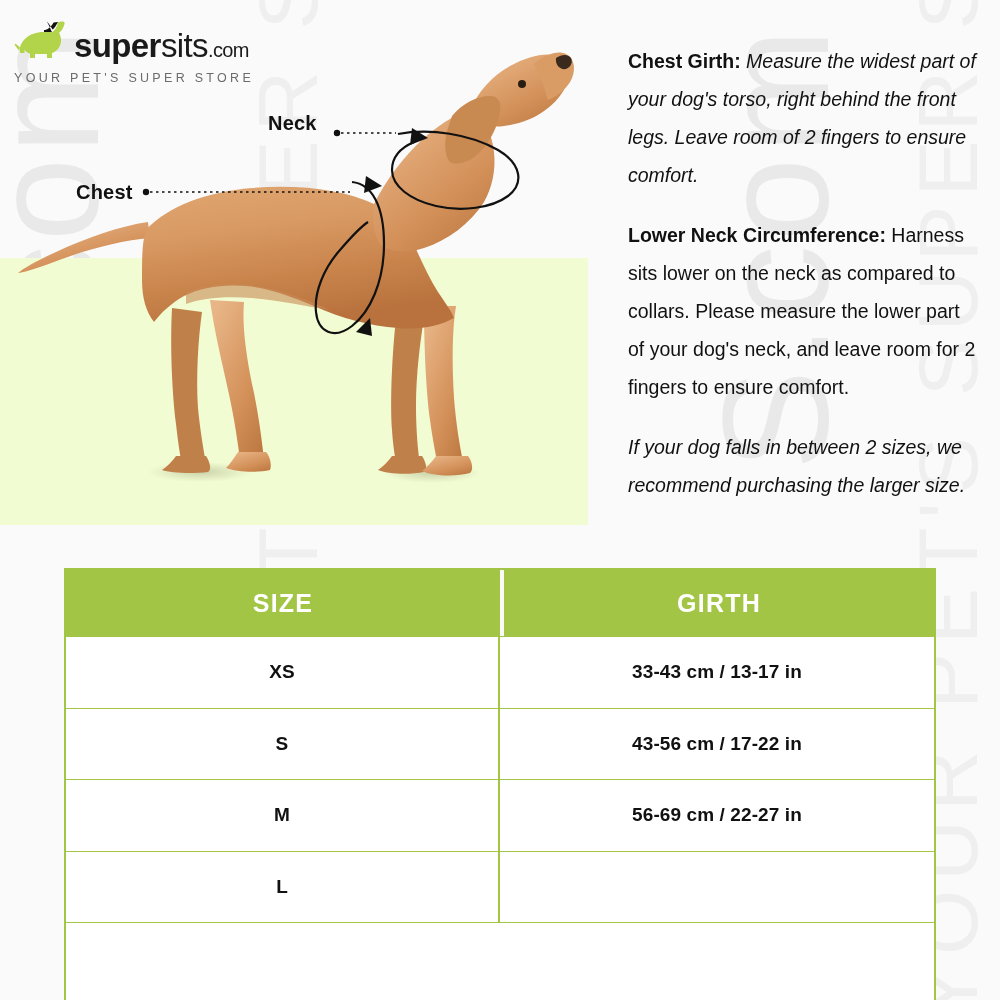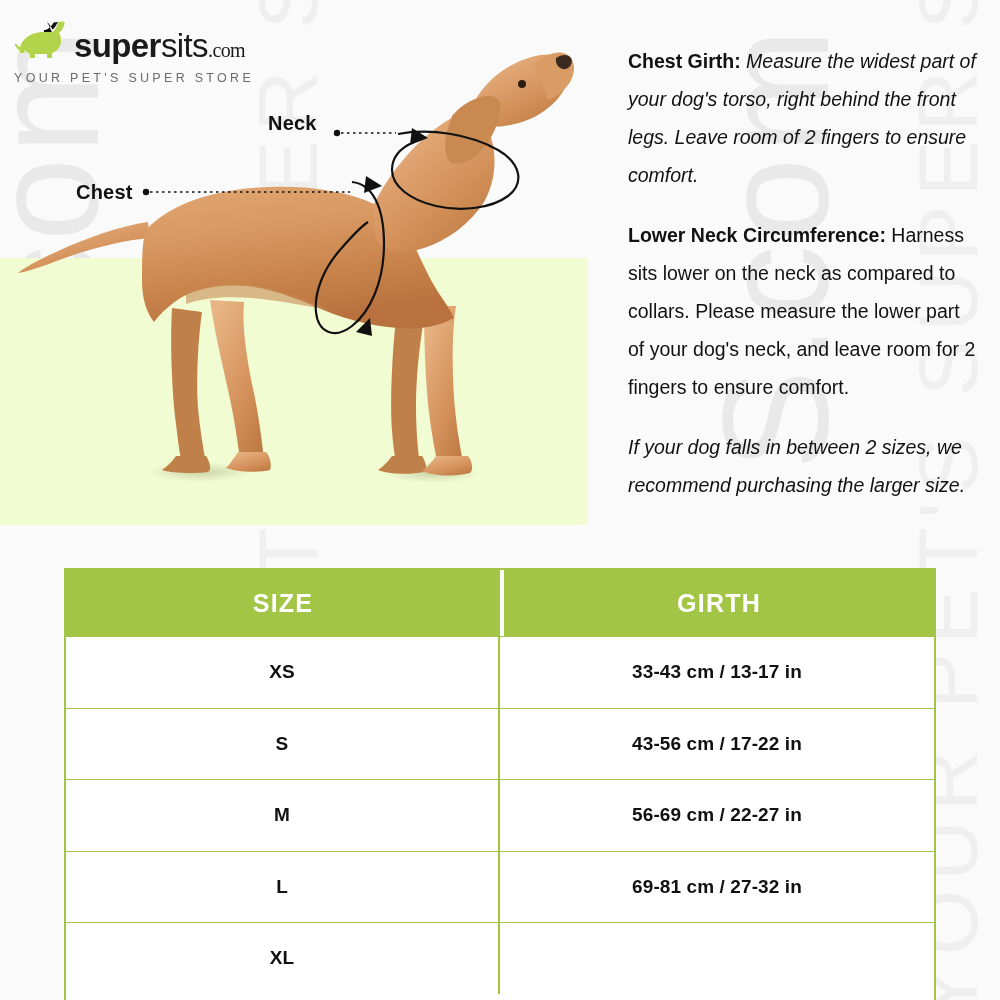--- a/index.html
+++ b/index.html
@@ -46,21 +46,21 @@
   }
 
   
   .logo { position: absolute; left: 14px; top: 18px; width: 250px; height: 72px; }
   .logo-row { display: flex; align-items: flex-end; gap: 4px; height: 46px; }
   .logo-mark { width: 56px; height: 44px; flex: 0 0 auto; }
   .logo-word { font-size: 33px; line-height: 1; letter-spacing: -0.6px; color:#1a1a1a;
                position: relative; top: -2px; }
   .logo-word .b { font-weight: 700; }
   .logo-word .l { font-weight: 400; }
-  .logo-word .dom { font-weight: 400; font-size: 20px; font-family: Liberation Serif, serif; }
+  .logo-word .dom { font-weight: 400; font-size: 20px; }
   .logo-tag { margin-top: 7px; font-size: 12.5px; letter-spacing: 3.3px;
               color: #6b6b6b; font-weight: 400; }
 
   
   .dog-stage { position: absolute; left: 0; top: 0; width: 620px; height: 540px; }
 
   
   .callout { position: absolute; font-weight: 700; font-size: 20px; color: #111; letter-spacing: .2px; }
   .callout.neck  { left: 268px; top: 112px; }
   .callout.chest { left: 76px;  top: 181px; }
@@ -241,20 +241,18 @@
     <div class="t-row">
       <div class="cell c1">S</div>
       <div class="cell c2">43-56 cm / 17-22 in</div>
     </div>
     <div class="t-row">
       <div class="cell c1">M</div>
       <div class="cell c2">56-69 cm / 22-27 in</div>
     </div>
     <div class="t-row">
       <div class="cell c1">L</div>
-      <div class="cell c2">69-81 cm / 27-32 in</div>
-    </div>
-    <div class="t-row">
-      <div class="cell c1">XL</div>
+    </div>
+    <div class="t-row">
     </div>
   </div>
 
 </div>
 
 </body></html>

